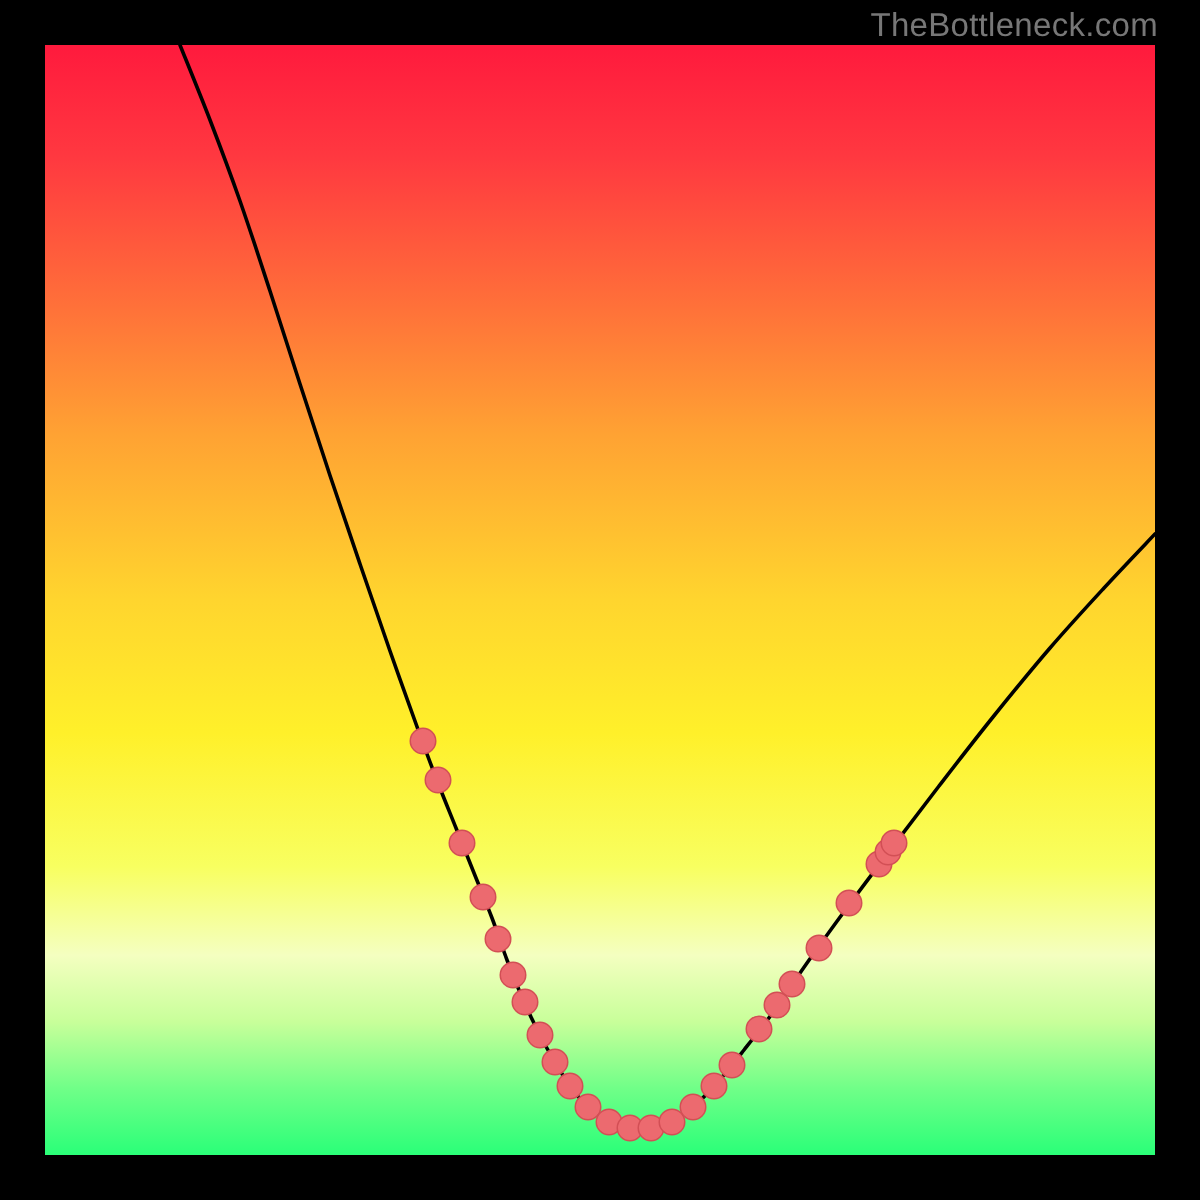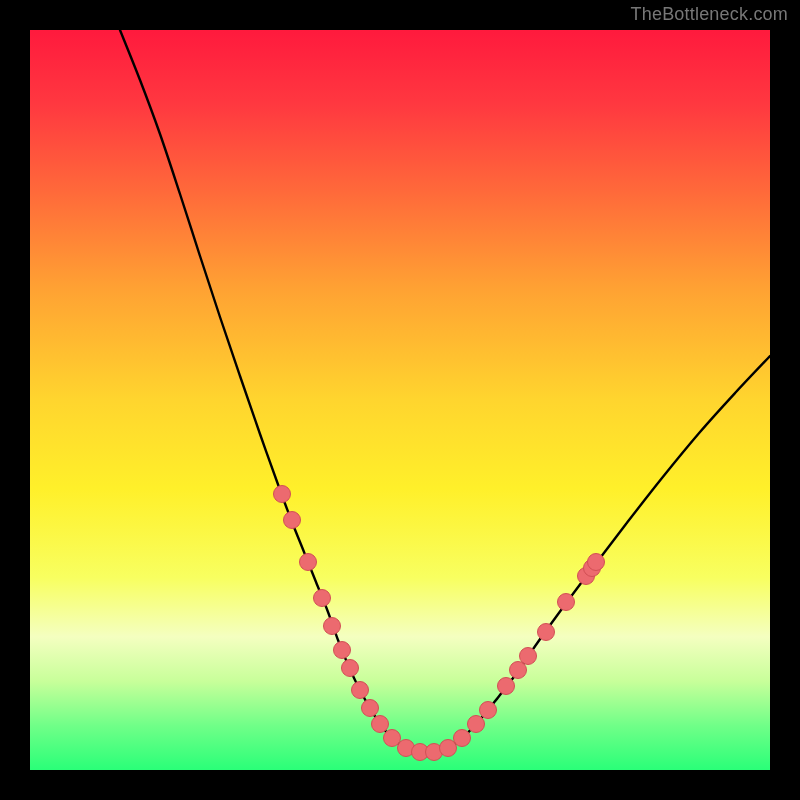--- a/index.html
+++ b/index.html
@@ -13,23 +13,23 @@
   }
   .frame {
     position: relative;
     width: 800px;
     height: 800px;
     background: #000000;
   }
   .watermark {
     position: absolute;
     top: 4px;
-    right: 12px;
+    right: 28px;
     color: #777777;
-    font-size: 18px;
+    font-size: 22px;
     font-weight: 500;
     letter-spacing: 0.2px;
     z-index: 10;
   }
   .plot {
     position: absolute;
     left: 30px;
     top: 30px;
     width: 740px;
     height: 740px;

